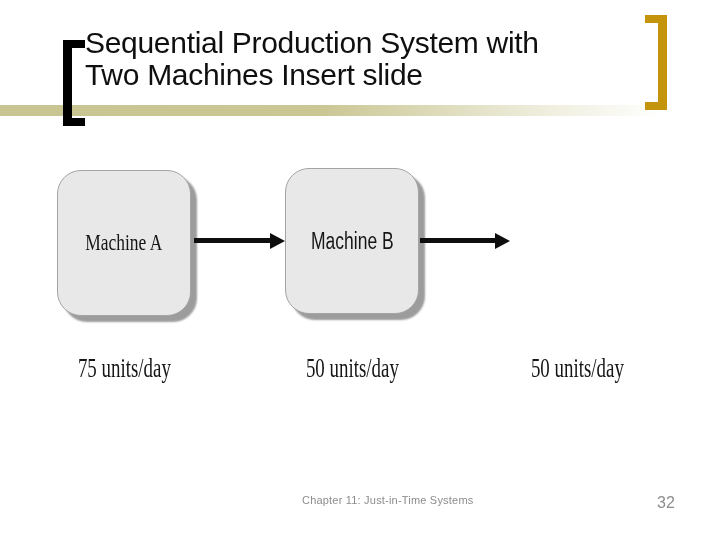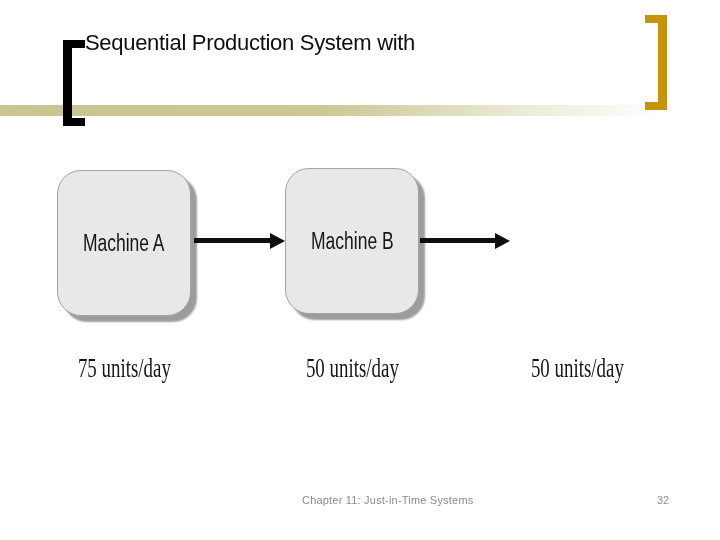--- a/index.html
+++ b/index.html
@@ -36,34 +36,34 @@
   }
   .bracket-right {
     position: absolute; left: 645px; top: 15px; width: 22px; height: 95px;
     border-right: 9px solid var(--accent-gold);
     border-top: 8px solid var(--accent-gold);
     border-bottom: 8px solid var(--accent-gold);
     z-index: 2;
   }
   .slide-title {
     position: absolute; left: 85px; top: 27px; width: 560px;
-    font-size: 22px; line-height: 31.5px; color: var(--ink);
+    font-size: 30px; line-height: 31.5px; color: var(--ink);
     letter-spacing: -0.3px; z-index: 3;
   }
   .slide-title span { display: block; }
 
   
   .node {
     position: absolute;
     background: var(--node-fill);
     border: 1px solid var(--node-border);
     box-shadow: 6px 6px 2px var(--node-shadow);
     display: flex; align-items: center; justify-content: center;
   }
-  .node-a { left: 57px;  top: 170px; width: 134px; height: 146px; border-radius: 24px; }
+  .node-a { left: 57px;  top: 170px; width: 134px; height: 146px; border-radius: 24px; font-family: Liberation Serif, serif; }
   .node-b { left: 285px; top: 168px; width: 134px; height: 146px; border-radius: 24px; }
   .node-demand { left: 510px; top: 170px; width: 135px; height: 143px; border-radius: 50%; }
   .node-label {
     font-size: 23px; color: #161616; white-space: nowrap;
     display: inline-block; transform: scaleX(0.76);
   }
 
   
   .arrow { position: absolute; top: 232px; height: 17px; display: flex; align-items: center; }
   .arrow-1 { left: 194px; width: 91px; }
@@ -83,34 +83,35 @@
   .cap-2 { left: 285px; width: 134px; }
   .cap-3 { left: 510px; width: 135px; }
 
   
   .footer-text {
     position: absolute; left: 302px; top: 494px;
     font-size: 11px; color: var(--footer-gray); letter-spacing: 0.2px;
   }
   .page-number {
     position: absolute; left: 657px; top: 494px;
-    font-size: 11px; color: var(--footer-gray);
+    font-size: 16px; color: var(--footer-gray);
   }
 </style>
 </head>
 <body>
 
 <div class="slide">
 
   <div class="title-rule"></div>
   <div class="bracket-left"></div>
   <div class="bracket-right"></div>
 
   <div class="slide-title">
     <span>Sequential Production System with</span>
+    <span>Two Machines Insert slide</span>
   </div>
 
   <div class="node node-a">
     <span class="node-label">Machine A</span>
   </div>
 
   <div class="arrow arrow-1">
     <div class="arrow-line"></div>
     <div class="arrow-head"></div>
   </div>

